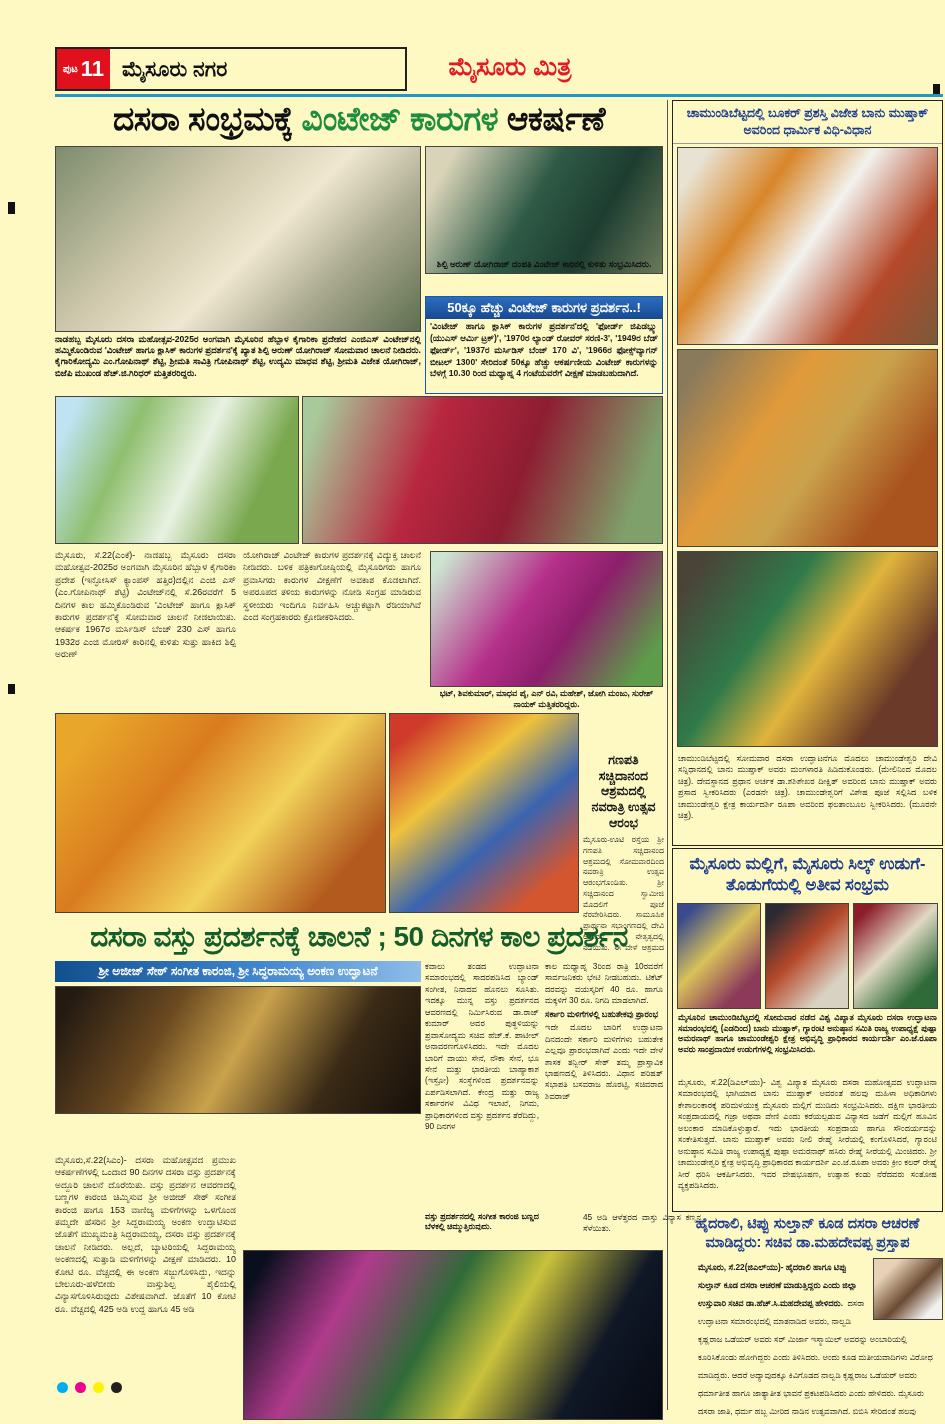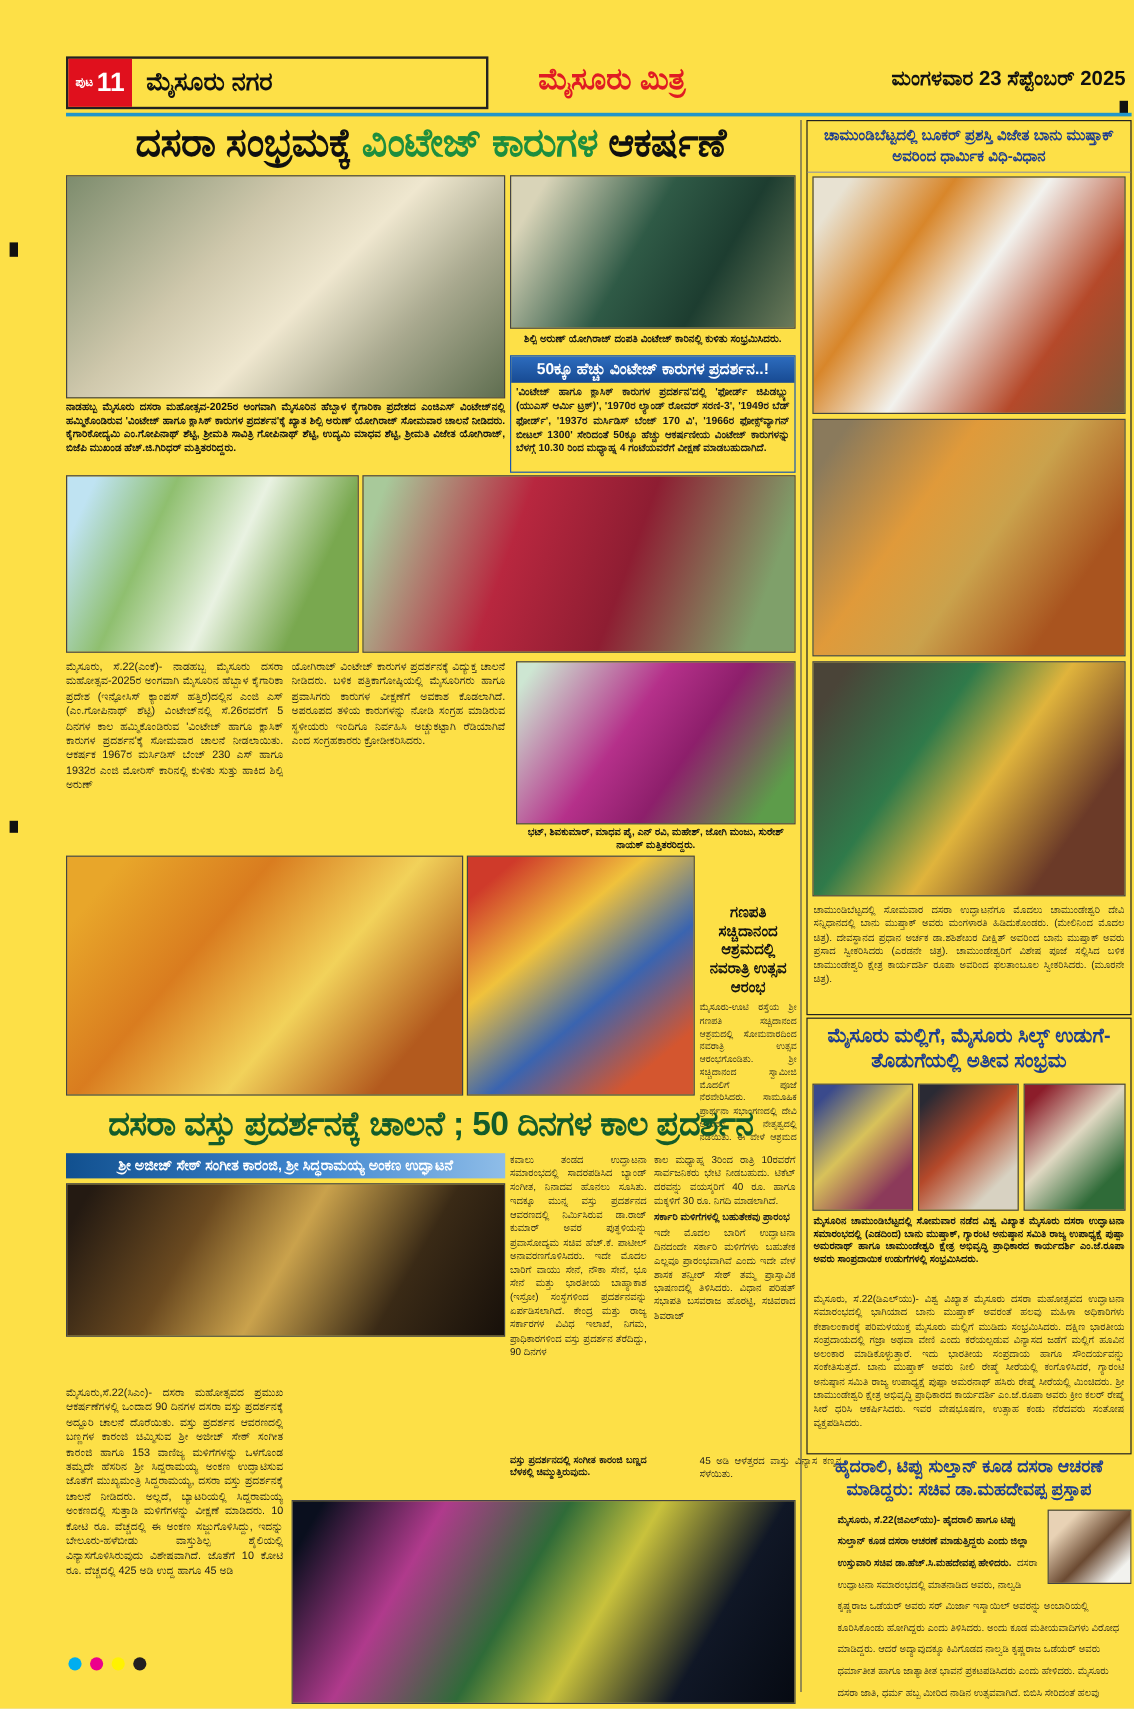--- a/index.html
+++ b/index.html
@@ -1,18 +1,18 @@
 <!DOCTYPE html>
 <html lang="kn"><head>
 <meta charset="utf-8">
 <style>
   html,body{margin:0;padding:0;background:#e8e8e4;}
   #page{
     position:relative;width:945px;height:1424px;margin:0 auto;
-    background:#fde047;overflow:hidden;
+    background:#fef9c3;overflow:hidden;
     font-family:"Liberation Sans","DejaVu Sans",sans-serif;color:#111;
   }
   .abs{position:absolute;box-sizing:border-box;}
   .ph{position:absolute;box-sizing:border-box;border:1px solid #444;}
   .body-txt{font-size:9px;line-height:1.38;text-align:justify;color:#1a1a1a;}
   .body-sm{font-size:8.3px;line-height:1.38;text-align:justify;color:#1a1a1a;}
   .cap{font-size:8.6px;font-weight:bold;line-height:1.3;color:#111;}
   .center{text-align:center;}
   .navy{color:#1d3c8f;}
   .rule{position:absolute;background:#2196c9;}
@@ -36,35 +36,34 @@
   <div class="mark" style="left:933px;top:84px;width:7px;height:12px;"></div>
 
   <div class="abs" style="left:55px;top:47px;width:352px;height:44px;border:2px solid #222;display:flex;align-items:center;">
     <div style="background:#e0101d;color:#fff;height:100%;display:flex;align-items:center;padding:0 6px;">
       <span style="font-size:10px;font-weight:bold;margin-right:3px;">ಪುಟ</span>
       <span style="font-size:22px;font-weight:bold;line-height:1;">11</span>
     </div>
     <div style="font-size:21px;font-weight:bold;padding-left:12px;color:#111;">ಮೈಸೂರು ನಗರ</div>
   </div>
   <div class="abs center" style="left:380px;top:52px;width:260px;font-size:25px;font-weight:bold;color:#e01b23;">ಮೈಸೂರು ಮಿತ್ರ</div>
-  <div class="abs" style="left:640px;top:56px;width:300px;text-align:right;font-size:17px;font-weight:bold;color:#111;padding-right:2px;">ಮಂಗಳವಾರ 23 ಸೆಪ್ಟೆಂಬರ್ 2025</div>
   <div class="rule" style="left:55px;top:94px;width:888px;height:3px;"></div>
 
   <div class="vline" style="left:667px;top:100px;height:1310px;"></div>
 
   <div class="abs center" style="left:55px;top:100px;width:608px;font-size:33px;font-weight:bold;letter-spacing:-0.5px;">
     <span class="headline-black">ದಸರಾ ಸಂಭ್ರಮಕ್ಕೆ</span>
     <span class="headline-green">ವಿಂಟೇಜ್</span>
     <span class="headline-green">ಕಾರುಗಳ</span>
     <span class="headline-black">ಆಕರ್ಷಣೆ</span>
   </div>
 
   <div class="ph" style="left:55px;top:146px;width:366px;height:186px;background:linear-gradient(135deg,#7d8c6d,#cfc8ac 35%,#efe7cf 55%,#a9a98f 75%,#5f6e50);"></div>
   <div class="ph" style="left:425px;top:146px;width:238px;height:128px;background:linear-gradient(120deg,#d9d4b8 10%,#2f5a46 45%,#1d3d30 70%,#6b7a5a);"></div>
-  <div class="abs cap center" style="left:425px;top:277px;width:238px;">ಶಿಲ್ಪಿ ಅರುಣ್ ಯೋಗಿರಾಜ್ ದಂಪತಿ ವಿಂಟೇಜ್ ಕಾರಿನಲ್ಲಿ ಕುಳಿತು ಸಂಭ್ರಮಿಸಿದರು.</div>
+  <div class="abs cap center" style="left:425px;top:259px;width:238px;">ಶಿಲ್ಪಿ ಅರುಣ್ ಯೋಗಿರಾಜ್ ದಂಪತಿ ವಿಂಟೇಜ್ ಕಾರಿನಲ್ಲಿ ಕುಳಿತು ಸಂಭ್ರಮಿಸಿದರು.</div>
 
   <div class="abs" style="left:425px;top:296px;width:238px;height:98px;border:1.5px solid #1a57ae;">
     <div class="boxhead">50ಕ್ಕೂ ಹೆಚ್ಚು ವಿಂಟೇಜ್ ಕಾರುಗಳ ಪ್ರದರ್ಶನ..!</div>
     <div class="body-txt" style="padding:2px 4px;font-weight:bold;font-size:8.6px;">'ವಿಂಟೇಜ್ ಹಾಗೂ ಕ್ಲಾಸಿಕ್ ಕಾರುಗಳ ಪ್ರದರ್ಶನ'ದಲ್ಲಿ 'ಫೋರ್ಡ್ ಜಿಪಿಡಬ್ಲ್ಯು (ಯುಎಸ್ ಆರ್ಮಿ ಟ್ರಕ್)', '1970ರ ಲ್ಯಾಂಡ್ ರೋವರ್ ಸರಣಿ-3', '1949ರ ಬೆಡ್ ಫೋರ್ಡ್', '1937ರ ಮರ್ಸಿಡಿಸ್ ಬೆಂಜ್ 170 ವಿ', '1966ರ ಫೋಕ್ಸ್‌ವ್ಯಾಗನ್ ಬೀಟಲ್ 1300' ಸೇರಿದಂತೆ 50ಕ್ಕೂ ಹೆಚ್ಚು ಆಕರ್ಷಣೀಯ ವಿಂಟೇಜ್ ಕಾರುಗಳನ್ನು ಬೆಳಗ್ಗೆ 10.30 ರಿಂದ ಮಧ್ಯಾಹ್ನ 4 ಗಂಟೆಯವರೆಗೆ ವೀಕ್ಷಣೆ ಮಾಡಬಹುದಾಗಿದೆ.</div>
   </div>
 
   <div class="abs cap" style="left:55px;top:334px;width:366px;text-align:justify;">ನಾಡಹಬ್ಬ ಮೈಸೂರು ದಸರಾ ಮಹೋತ್ಸವ-2025ರ ಅಂಗವಾಗಿ ಮೈಸೂರಿನ ಹೆಬ್ಬಾಳ ಕೈಗಾರಿಕಾ ಪ್ರದೇಶದ ಎಂಜಿಎಸ್ ವಿಂಟೇಜ್‌ನಲ್ಲಿ ಹಮ್ಮಿಕೊಂಡಿರುವ 'ವಿಂಟೇಜ್ ಹಾಗೂ ಕ್ಲಾಸಿಕ್ ಕಾರುಗಳ ಪ್ರದರ್ಶನ'ಕ್ಕೆ ಖ್ಯಾತ ಶಿಲ್ಪಿ ಅರುಣ್ ಯೋಗಿರಾಜ್ ಸೋಮವಾರ ಚಾಲನೆ ನೀಡಿದರು. ಕೈಗಾರಿಕೋದ್ಯಮಿ ಎಂ.ಗೋಪಿನಾಥ್ ಶೆಟ್ಟಿ, ಶ್ರೀಮತಿ ಸಾವಿತ್ರಿ ಗೋಪಿನಾಥ್ ಶೆಟ್ಟಿ, ಉದ್ಯಮಿ ಮಾಧವ ಶೆಟ್ಟಿ, ಶ್ರೀಮತಿ ವಿಜೇತ ಯೋಗಿರಾಜ್, ಬಿಜೆಪಿ ಮುಖಂಡ ಹೆಚ್.ಜಿ.ಗಿರಿಧರ್ ಮತ್ತಿತರರಿದ್ದರು.</div>
 
   <div class="ph" style="left:55px;top:396px;width:244px;height:148px;background:linear-gradient(115deg,#bfe3f2 8%,#8fbf6f 30%,#e9f2e2 55%,#79a84f 80%);"></div>
   <div class="ph" style="left:302px;top:396px;width:361px;height:148px;background:linear-gradient(110deg,#a8c99a 5%,#b8273f 35%,#8e1d32 60%,#7fa06a 90%);"></div>

